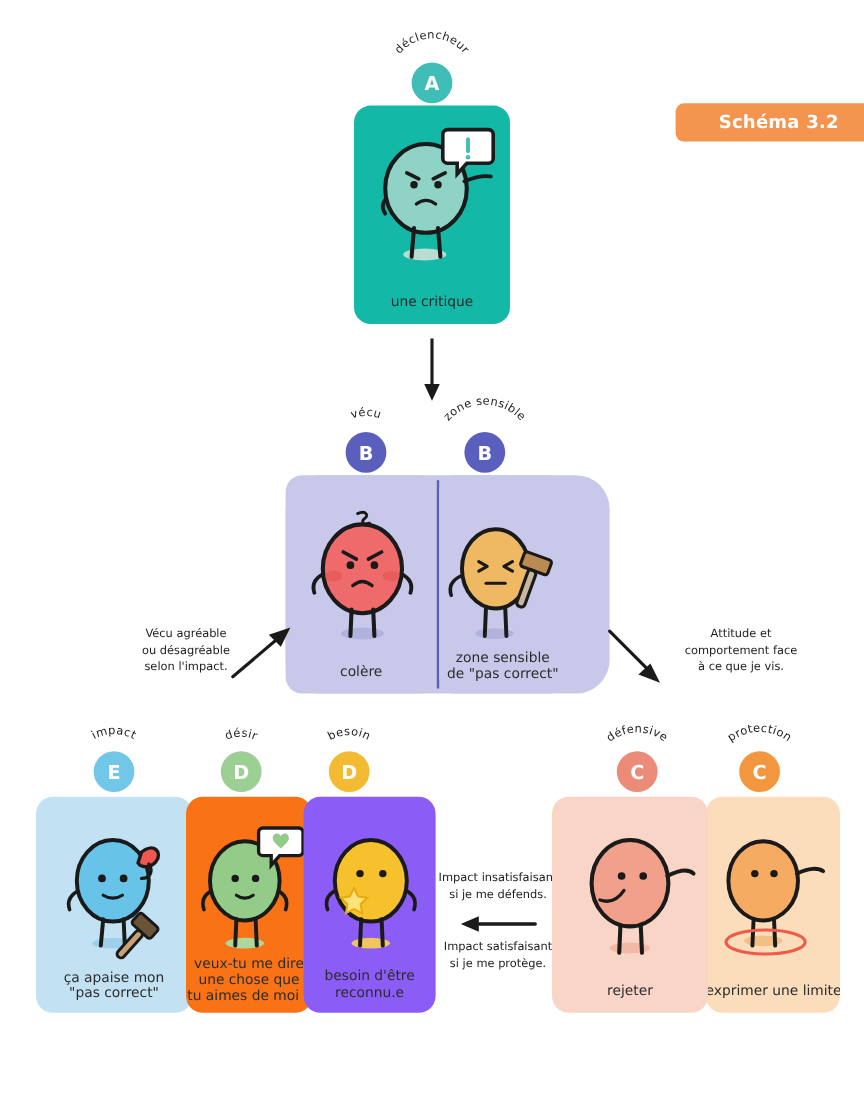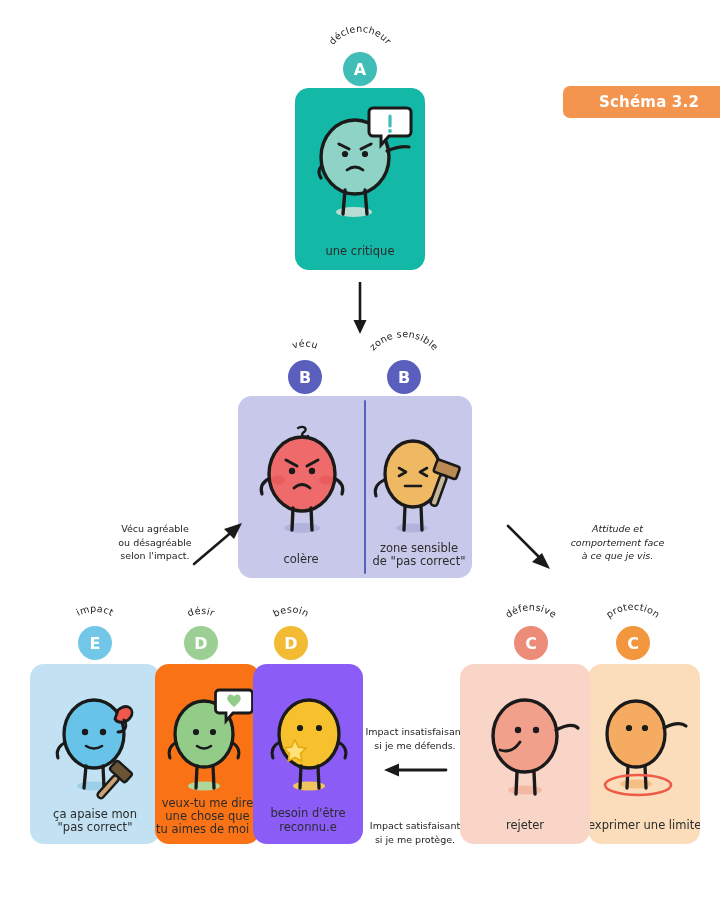--- a/index.html
+++ b/index.html
@@ -68,21 +68,22 @@
     color: #2b2b2b;
     line-height: 14px;
     white-space: nowrap;
   }
   .card-caption.two { bottom: 10px; }
   .clip { overflow: hidden; }
 
   
   .group {
     position: absolute;
-    border-radius: 16px;
+    border-radius: 28px;
+    padding-left: 36px;
   }
 
   
   .annot {
     position: absolute;
     font-size: 9.5px;
     line-height: 13.5px;
     color: #1d1d1b;
     text-align: center;
   }
@@ -234,21 +235,21 @@
   </div>
 
   <div class="annot" style="left:85px; top:522px; width:140px; white-space:pre-line;">Vécu agréable
 ou désagréable
 selon l'impact.</div>
   <svg class="arrow" style="left:188px; top:520px;" width="60" height="48" viewBox="0 0 60 48">
     <path d="M6,44 L46,10" stroke="#1a1a1a" stroke-width="2.6" stroke-linecap="round"></path>
     <path d="M54,3 L36,9 L46,19 Z" fill="#1a1a1a"></path>
   </svg>
 
-  <div class="annot" style="left:545px; top:522px; width:145px; white-space:pre-line;font-style:italic;">Attitude et
+  <div class="annot" style="left:545px; top:522px; width:145px; white-space:pre-line;">Attitude et
 comportement face
 à ce que je vis.</div>
   <svg class="arrow" style="left:500px; top:520px;" width="60" height="52" viewBox="0 0 60 52">
     <path d="M8,6 L44,42" stroke="#1a1a1a" stroke-width="2.6" stroke-linecap="round"></path>
     <path d="M50,49 L32,42 L42,33 Z" fill="#1a1a1a"></path>
   </svg>
 
   <div class="node" style="left:50px; top:604px;">
     <span class="curve">
       <svg width="90" height="22" viewBox="0 0 90 22">
@@ -374,21 +375,21 @@
       <div>reconnu.e</div>
     </div>
   </div>
 
   <div class="annot" style="left:355px; top:725px; width:120px; white-space:pre-line;">Impact insatisfaisant
 si je me défends.</div>
   <svg class="arrow" style="left:380px; top:760px;" width="70" height="20" viewBox="0 0 70 20">
     <path d="M66,10 L16,10" stroke="#1a1a1a" stroke-width="2.8" stroke-linecap="round"></path>
     <path d="M4,10 L19,3.5 L19,16.5 Z" fill="#1a1a1a"></path>
   </svg>
-  <div class="annot" style="left:355px; top:783px; width:120px; white-space:pre-line;margin-top:36px;">Impact satisfaisant
+  <div class="annot" style="left:355px; top:783px; width:120px; white-space:pre-line;">Impact satisfaisant
 si je me protège.</div>
 
   <div class="card clip" style="left:588px; top:664px; width:112px; height:180px; background:#fbddbc;">
     <svg class="char" style="left:2px; top:20px;" width="110" height="122" viewBox="0 0 110 122">
       <ellipse cx="46" cy="100" rx="16" ry="4.5" fill="#f2c085"></ellipse>
       <ellipse cx="46" cy="50" rx="29" ry="33" fill="#f6ab62" stroke="#1a1a1a" stroke-width="3.3"></ellipse>
       <path d="M74,44 C84,39 92,39 96,42" stroke="#1a1a1a" stroke-width="3.2" fill="none" stroke-linecap="round"></path>
       <circle cx="39" cy="44" r="3.1" fill="#1a1a1a"></circle>
       <circle cx="55" cy="44" r="3.1" fill="#1a1a1a"></circle>
       <path d="M38,82 L37,104" stroke="#1a1a1a" stroke-width="3.3" stroke-linecap="round"></path>

